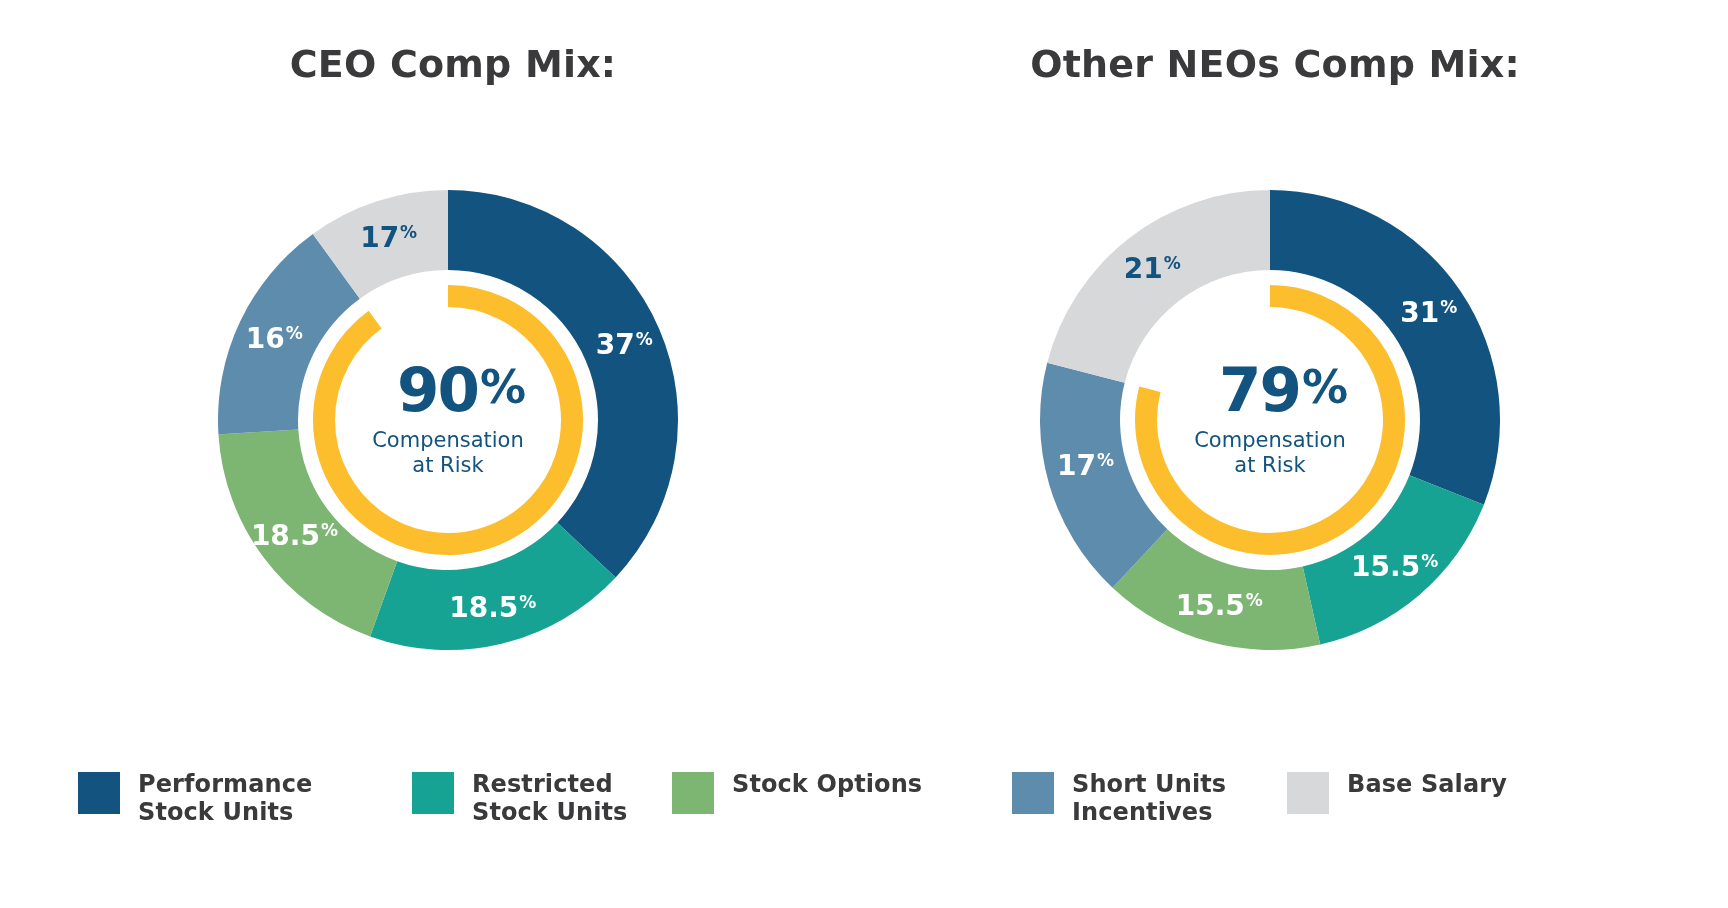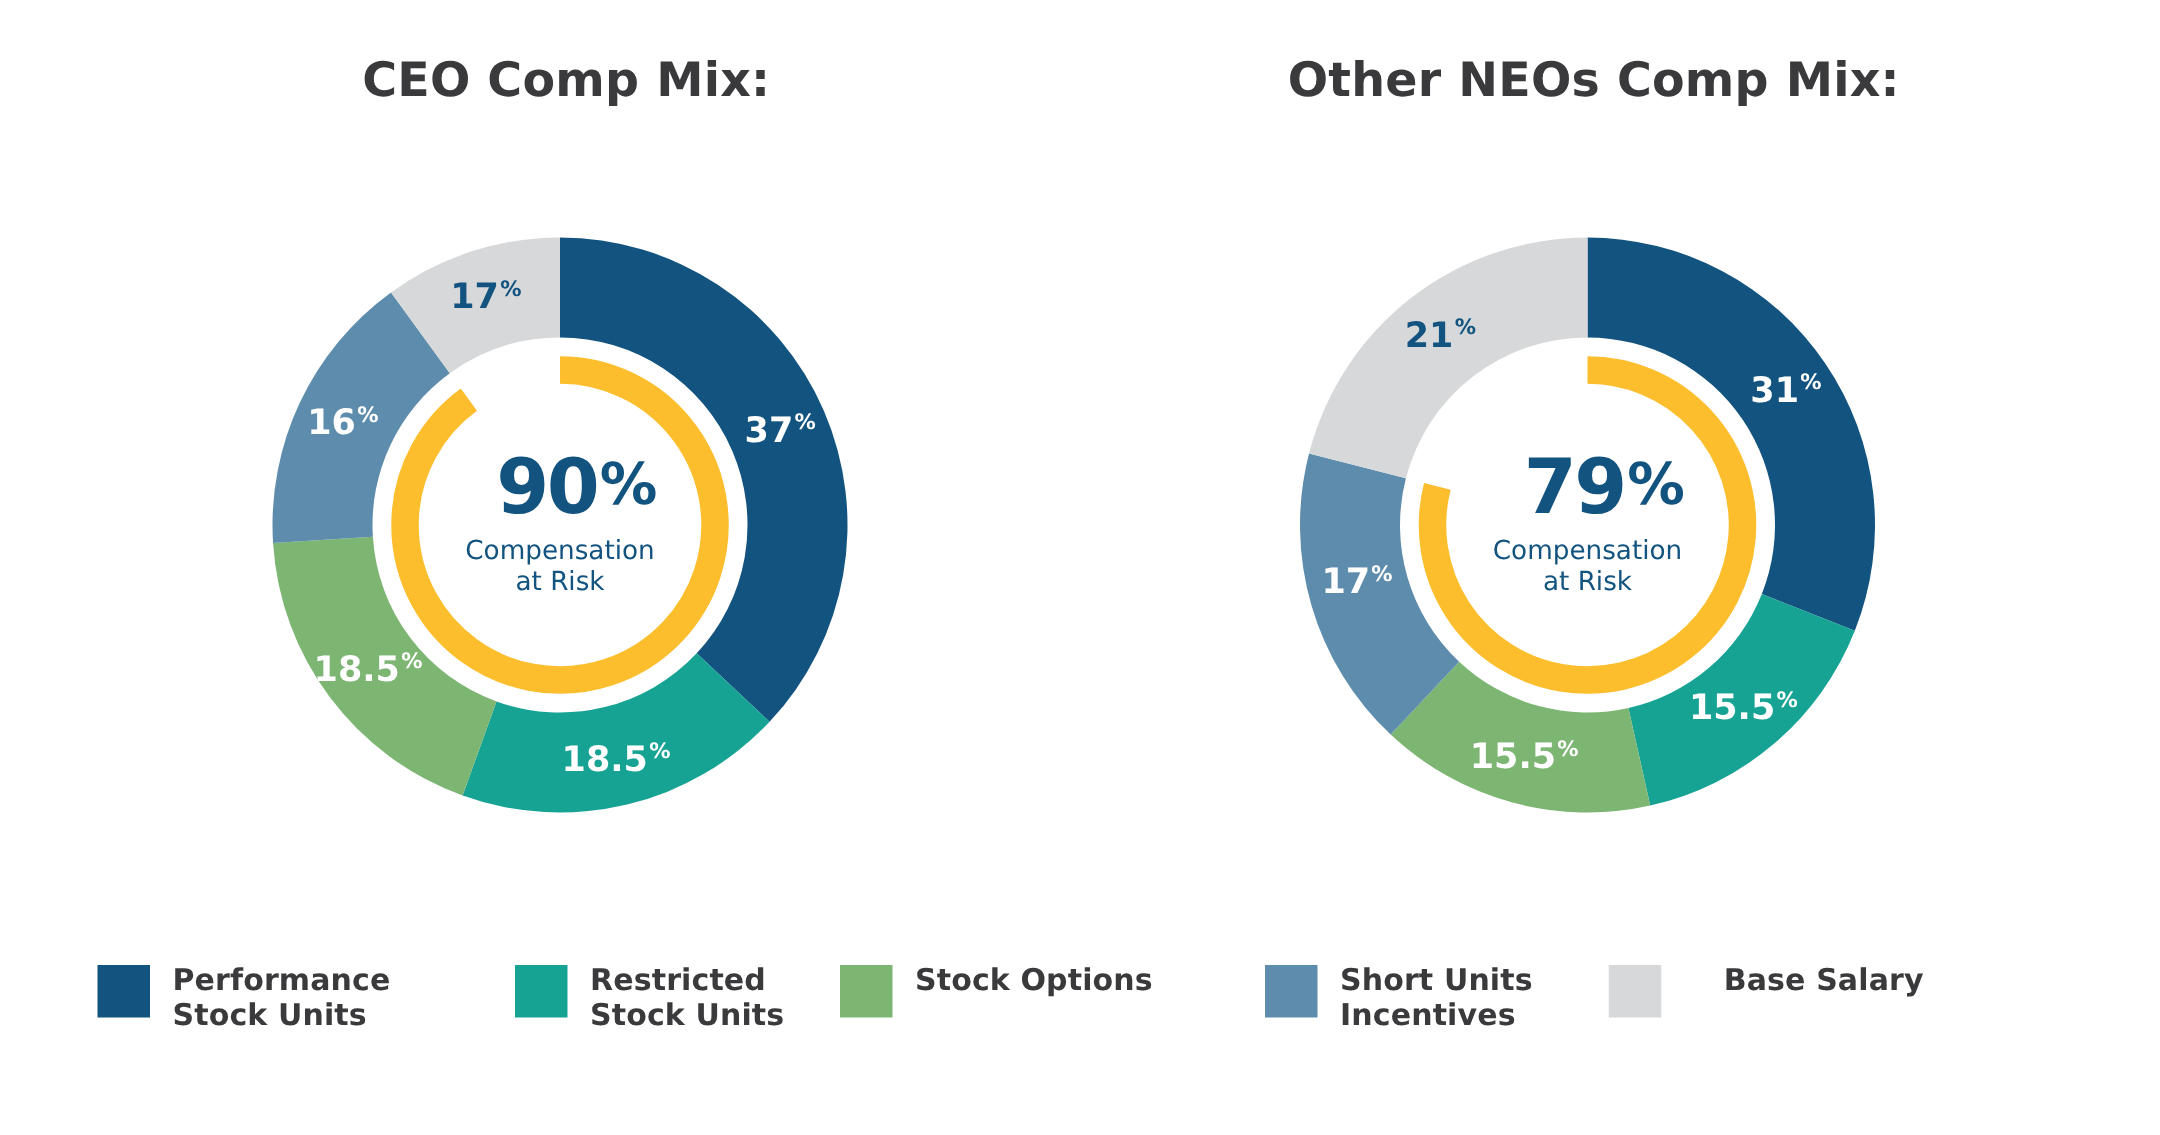--- a/index.html
+++ b/index.html
@@ -68,21 +68,21 @@
   }
   .legend-text{
     font-family:"DejaVu Sans", sans-serif;
     font-weight:bold;font-size:24px;color:#3a3a3c;
     line-height:1.18;white-space:pre-line;letter-spacing:0.1px;
   }
   #li-0{position:absolute;left:78px;}
   #li-1{position:absolute;left:412px;}
   #li-2{position:absolute;left:672px;}
   #li-3{position:absolute;left:1012px;}
-  #li-4{position:absolute;left:1287px;gap:32px;}
+  #li-4{position:absolute;left:1287px;}
 </style>
 </head>
 <body>
 
 <div class="stage">
 
   <div class="chart-title" id="title-ceo">CEO Comp Mix:</div>
   <div class="chart-title" id="title-neo">Other NEOs Comp Mix:</div>
 
   <div class="donut-wrap" id="donut-ceo">

